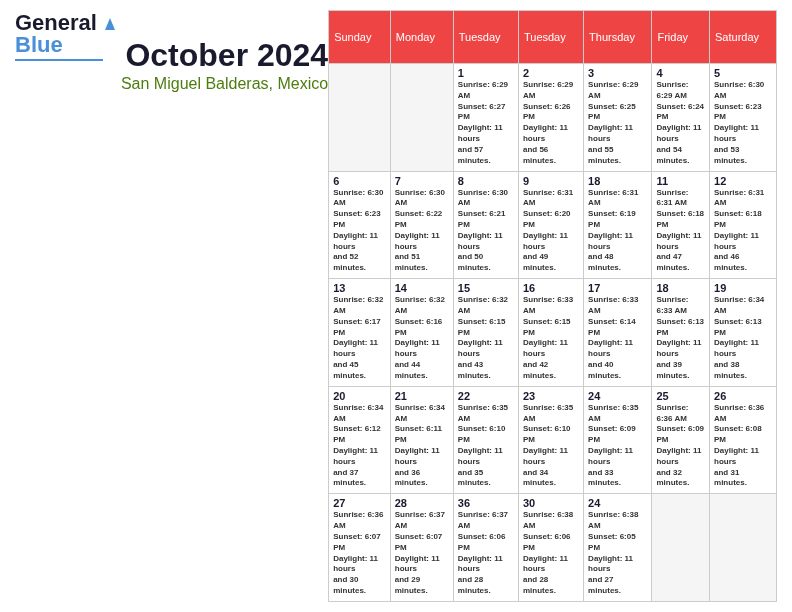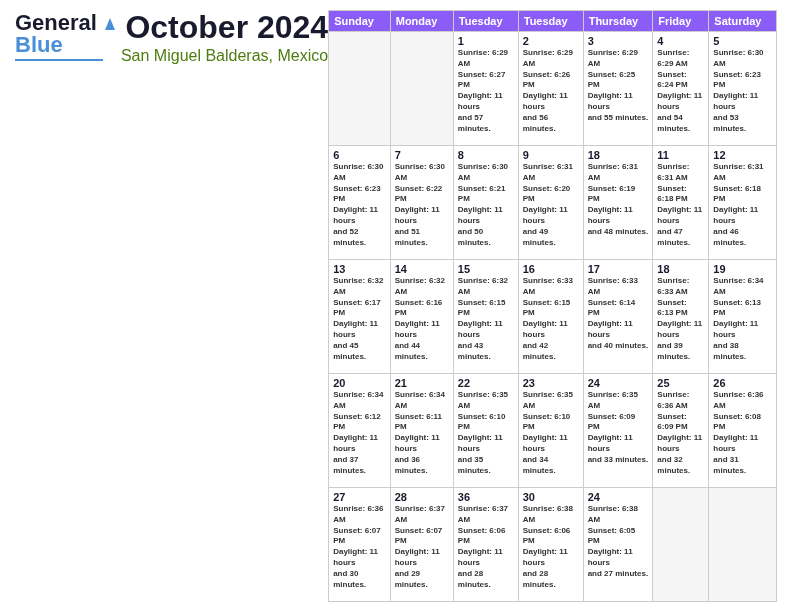--- a/index.html
+++ b/index.html
@@ -23,43 +23,44 @@
       align-items: flex-start;
       margin-bottom: 6px;
     }
     .logo {
       display: flex;
       flex-direction: column;
       align-items: flex-start;
     }
     .title-block {
       text-align: right;
+      margin-top: 28px;
     }
     .main-title {
       font-size: 32px;
       font-weight: bold;
       color: #1a1a2e;
       line-height: 1.1;
     }
     .subtitle {
       font-size: 16px;
       color: #4d7c0f;
       margin-top: 2px;
     }
     .calendar {
       width: 100%;
       border-collapse: collapse;
       flex: 1;
     }
     .calendar th {
-      background: #8b5cf6;
+      background: #ef4444;
       color: #fff;
       font-size: 11px;
-      font-weight: bold;
-      padding: 4px 5px;
+      font-weight: normal;
+      padding: 20px 5px;
       text-align: left;
       border: 1px solid #ccc;
     }
     .calendar td {
       border: 1px solid #ccc;
       vertical-align: top;
       padding: 3px 4px;
       font-size: 8.5px;
       color: #333;
       width: 113px;

